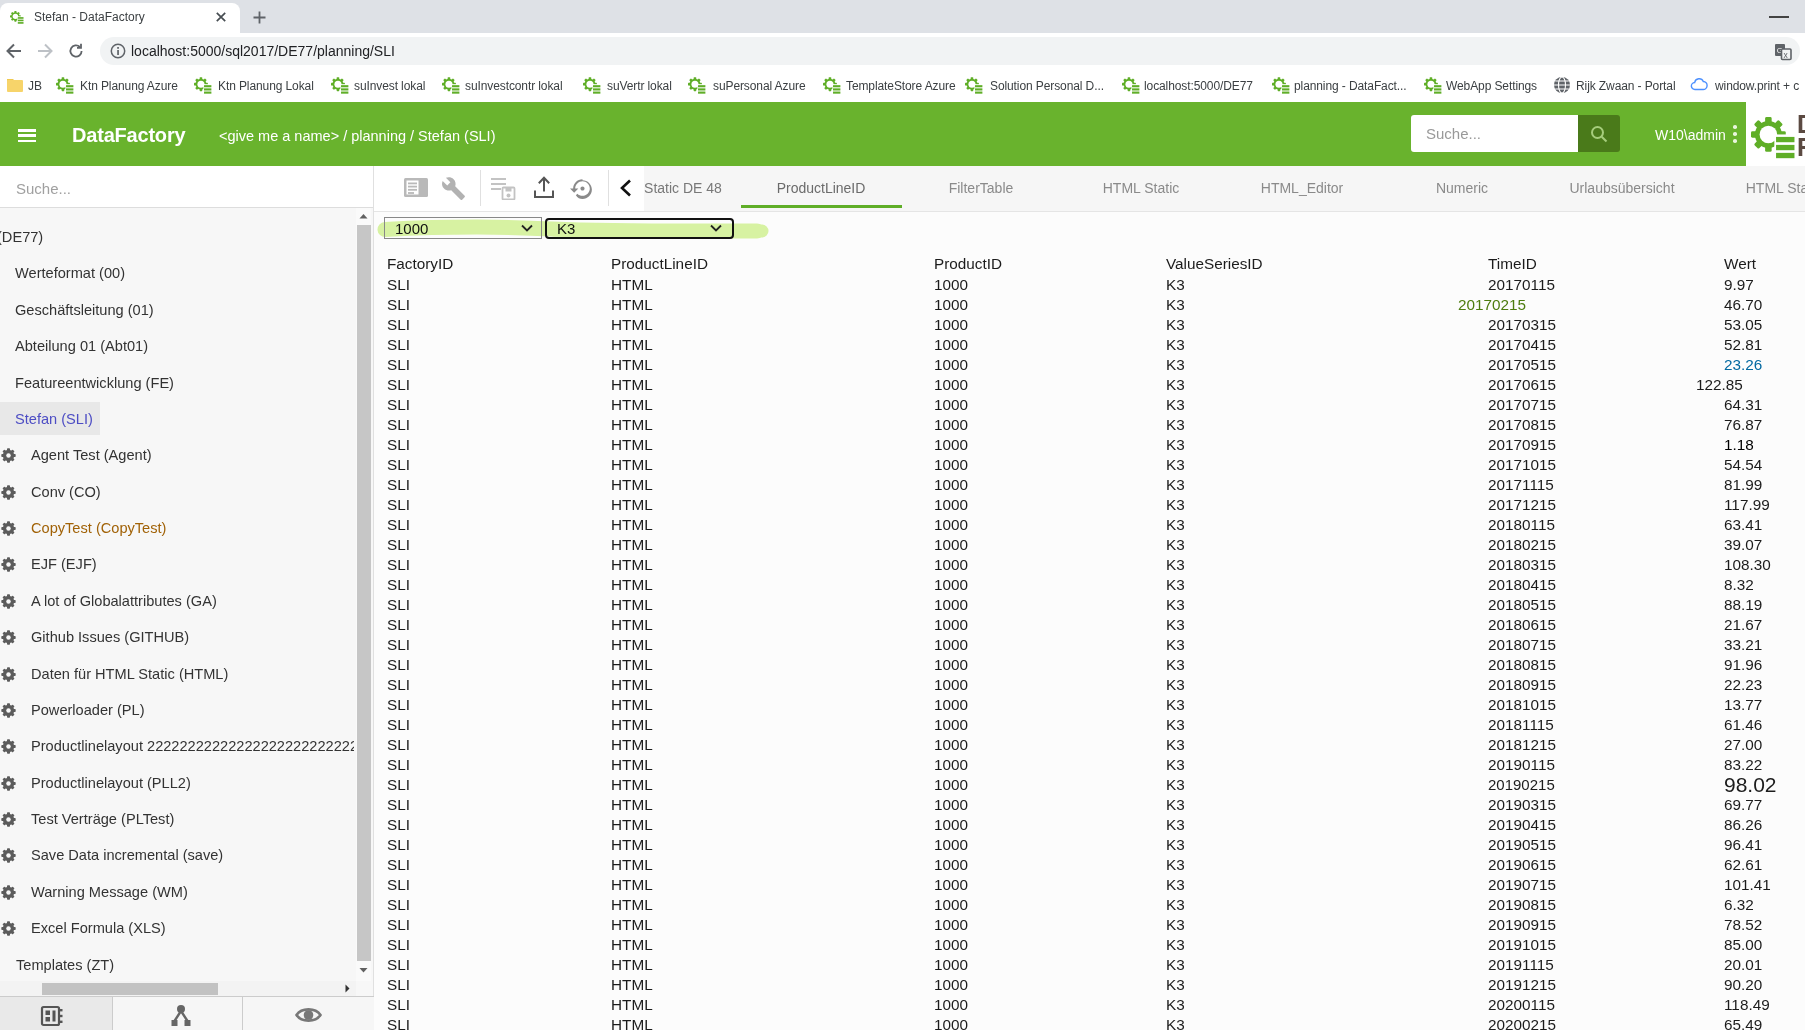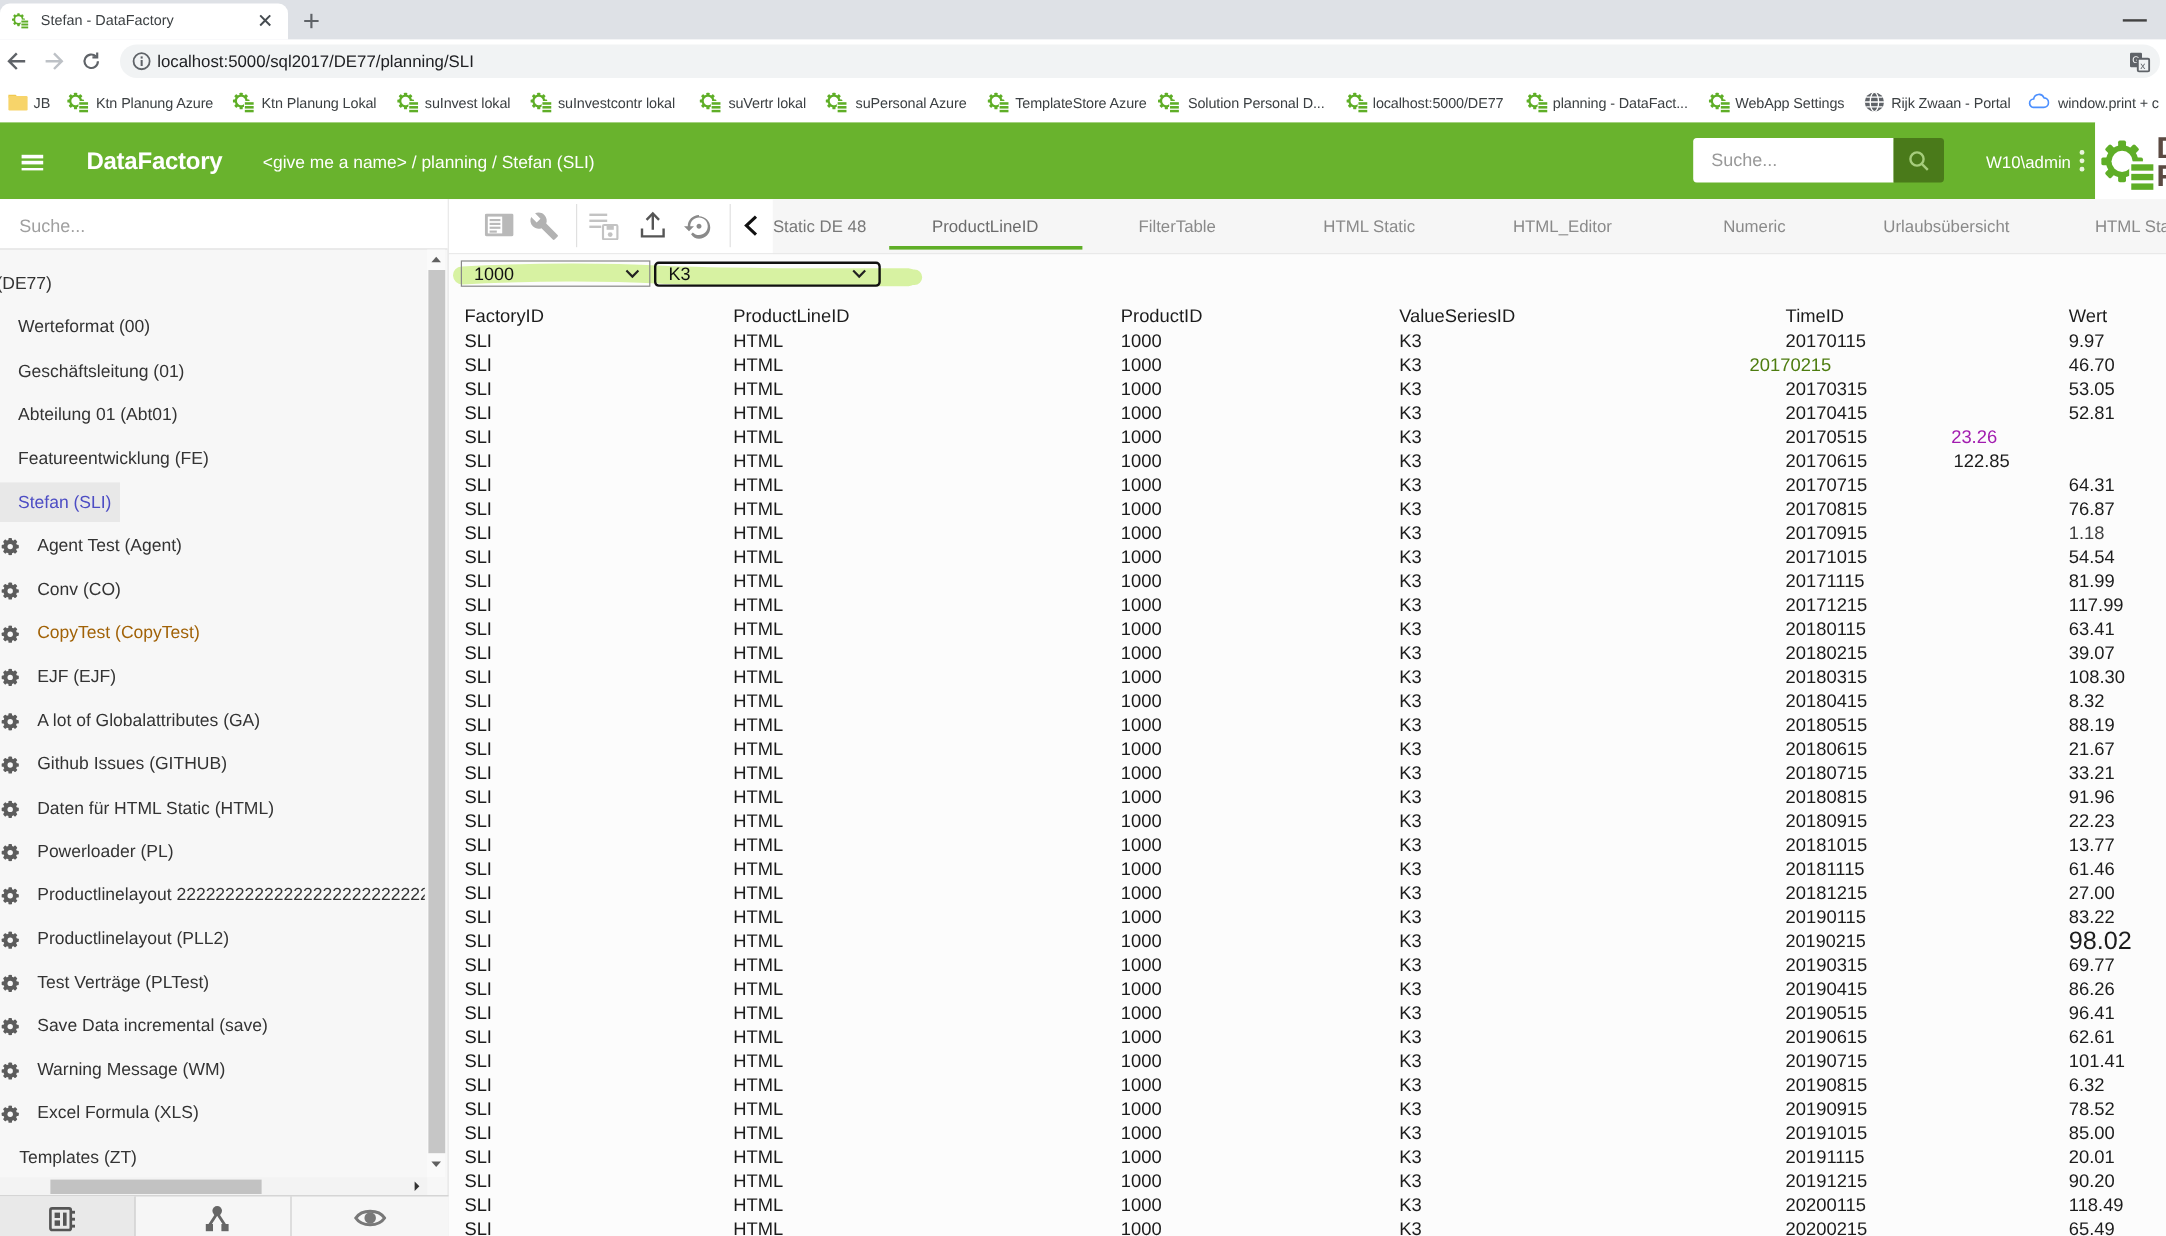--- a/index.html
+++ b/index.html
@@ -1097,45 +1097,45 @@
 <div class="abs" style="left:611px;top:335.5px;font-size:15.3px;color:#1c1c1c;line-height:17px">HTML</div>
 <div class="abs" style="left:934px;top:335.5px;font-size:15.3px;color:#1c1c1c;line-height:17px">1000</div>
 <div class="abs" style="left:1166px;top:335.5px;font-size:15.3px;color:#1c1c1c;line-height:17px">K3</div>
 <div class="abs" style="left:1488px;top:335.5px;font-size:15.3px;color:#1c1c1c;line-height:17px">20170415</div>
 <div class="abs" style="left:1724px;top:335.5px;font-size:15.3px;color:#1c1c1c;line-height:17px">52.81</div>
 <div class="abs" style="left:387px;top:355.5px;font-size:15.3px;color:#1c1c1c;line-height:17px">SLI</div>
 <div class="abs" style="left:611px;top:355.5px;font-size:15.3px;color:#1c1c1c;line-height:17px">HTML</div>
 <div class="abs" style="left:934px;top:355.5px;font-size:15.3px;color:#1c1c1c;line-height:17px">1000</div>
 <div class="abs" style="left:1166px;top:355.5px;font-size:15.3px;color:#1c1c1c;line-height:17px">K3</div>
 <div class="abs" style="left:1488px;top:355.5px;font-size:15.3px;color:#1c1c1c;line-height:17px">20170515</div>
-<div class="abs" style="left:1626px;top:355.5px;font-size:15.3px;color:#a21caf;line-height:17px">23.26</div>
+<div class="abs" style="left:1724px;top:355.5px;font-size:15.3px;color:#0369a1;line-height:17px">23.26</div>
 <div class="abs" style="left:387px;top:375.5px;font-size:15.3px;color:#1c1c1c;line-height:17px">SLI</div>
 <div class="abs" style="left:611px;top:375.5px;font-size:15.3px;color:#1c1c1c;line-height:17px">HTML</div>
 <div class="abs" style="left:934px;top:375.5px;font-size:15.3px;color:#1c1c1c;line-height:17px">1000</div>
 <div class="abs" style="left:1166px;top:375.5px;font-size:15.3px;color:#1c1c1c;line-height:17px">K3</div>
 <div class="abs" style="left:1488px;top:375.5px;font-size:15.3px;color:#1c1c1c;line-height:17px">20170615</div>
-<div class="abs" style="left:1628px;top:375.5px;font-size:15.3px;color:#1c1c1c;line-height:17px">122.85</div>
+<div class="abs" style="left:1696px;top:375.5px;font-size:15.3px;color:#1c1c1c;line-height:17px">122.85</div>
 <div class="abs" style="left:387px;top:395.5px;font-size:15.3px;color:#1c1c1c;line-height:17px">SLI</div>
 <div class="abs" style="left:611px;top:395.5px;font-size:15.3px;color:#1c1c1c;line-height:17px">HTML</div>
 <div class="abs" style="left:934px;top:395.5px;font-size:15.3px;color:#1c1c1c;line-height:17px">1000</div>
 <div class="abs" style="left:1166px;top:395.5px;font-size:15.3px;color:#1c1c1c;line-height:17px">K3</div>
 <div class="abs" style="left:1488px;top:395.5px;font-size:15.3px;color:#1c1c1c;line-height:17px">20170715</div>
 <div class="abs" style="left:1724px;top:395.5px;font-size:15.3px;color:#1c1c1c;line-height:17px">64.31</div>
 <div class="abs" style="left:387px;top:415.5px;font-size:15.3px;color:#1c1c1c;line-height:17px">SLI</div>
 <div class="abs" style="left:611px;top:415.5px;font-size:15.3px;color:#1c1c1c;line-height:17px">HTML</div>
 <div class="abs" style="left:934px;top:415.5px;font-size:15.3px;color:#1c1c1c;line-height:17px">1000</div>
 <div class="abs" style="left:1166px;top:415.5px;font-size:15.3px;color:#1c1c1c;line-height:17px">K3</div>
 <div class="abs" style="left:1488px;top:415.5px;font-size:15.3px;color:#1c1c1c;line-height:17px">20170815</div>
 <div class="abs" style="left:1724px;top:415.5px;font-size:15.3px;color:#1c1c1c;line-height:17px">76.87</div>
 <div class="abs" style="left:387px;top:435.5px;font-size:15.3px;color:#1c1c1c;line-height:17px">SLI</div>
 <div class="abs" style="left:611px;top:435.5px;font-size:15.3px;color:#1c1c1c;line-height:17px">HTML</div>
 <div class="abs" style="left:934px;top:435.5px;font-size:15.3px;color:#1c1c1c;line-height:17px">1000</div>
 <div class="abs" style="left:1166px;top:435.5px;font-size:15.3px;color:#1c1c1c;line-height:17px">K3</div>
 <div class="abs" style="left:1488px;top:435.5px;font-size:15.3px;color:#1c1c1c;line-height:17px">20170915</div>
-<div class="abs" style="left:1724px;top:435.5px;font-size:15.3px;color:#404040;line-height:17px">1.18</div>
+<div class="abs" style="left:1724px;top:435.5px;font-size:15.3px;color:#000000;line-height:17px">1.18</div>
 <div class="abs" style="left:387px;top:455.5px;font-size:15.3px;color:#1c1c1c;line-height:17px">SLI</div>
 <div class="abs" style="left:611px;top:455.5px;font-size:15.3px;color:#1c1c1c;line-height:17px">HTML</div>
 <div class="abs" style="left:934px;top:455.5px;font-size:15.3px;color:#1c1c1c;line-height:17px">1000</div>
 <div class="abs" style="left:1166px;top:455.5px;font-size:15.3px;color:#1c1c1c;line-height:17px">K3</div>
 <div class="abs" style="left:1488px;top:455.5px;font-size:15.3px;color:#1c1c1c;line-height:17px">20171015</div>
 <div class="abs" style="left:1724px;top:455.5px;font-size:15.3px;color:#1c1c1c;line-height:17px">54.54</div>
 <div class="abs" style="left:387px;top:475.5px;font-size:15.3px;color:#1c1c1c;line-height:17px">SLI</div>
 <div class="abs" style="left:611px;top:475.5px;font-size:15.3px;color:#1c1c1c;line-height:17px">HTML</div>
 <div class="abs" style="left:934px;top:475.5px;font-size:15.3px;color:#1c1c1c;line-height:17px">1000</div>
 <div class="abs" style="left:1166px;top:475.5px;font-size:15.3px;color:#1c1c1c;line-height:17px">K3</div>

